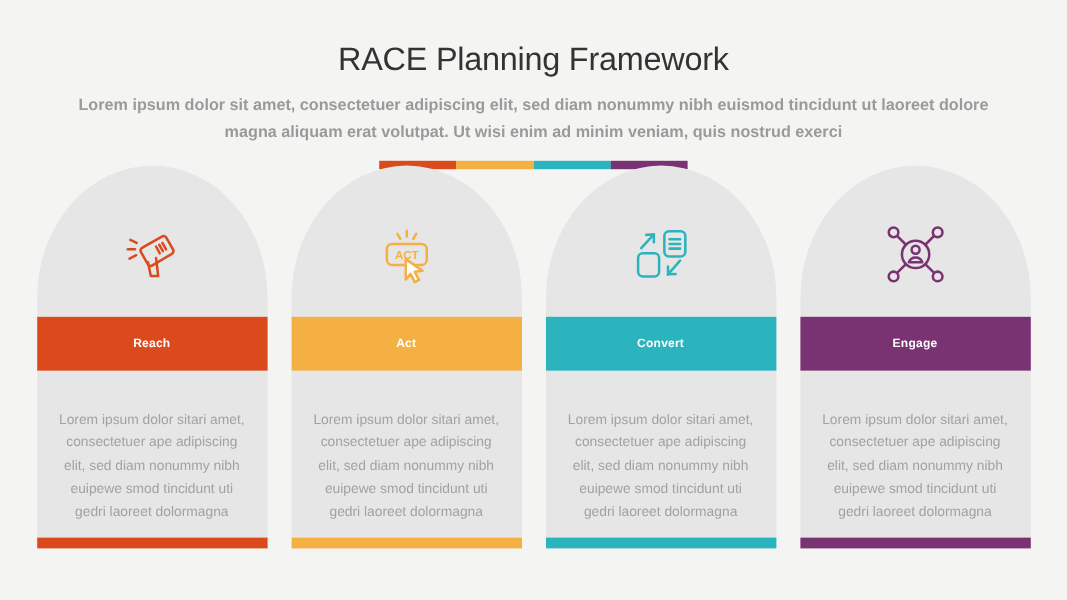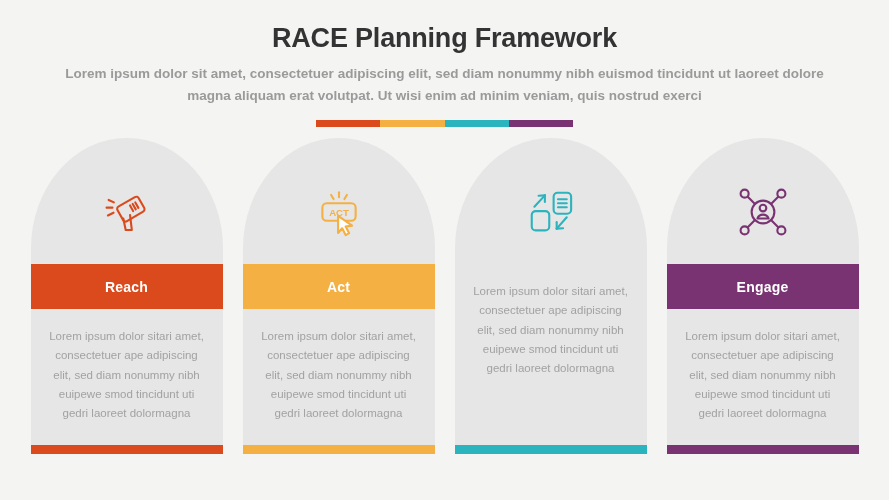--- a/index.html
+++ b/index.html
@@ -22,24 +22,24 @@
     box-sizing: border-box;
   }
 
   
   .header {
     padding-top: 22px;
     text-align: center;
   }
   .title {
     font-size: 27px;
-    font-weight: bold;
+    font-weight: normal;
     color: #333333;
     letter-spacing: -0.2px;
-    margin: 1px;
+    margin: 12px;
     line-height: 1.15;
   }
   .subtitle {
     margin: 9px auto 0 auto;
     width: 770px;
     font-size: 13.5px;
     line-height: 1.62;
     color: #9a9a9a;
     font-weight: 700;
   }
@@ -83,28 +83,28 @@
     height: 56px;
     display: block;
     margin-top: 22px;
   }
   .card-title {
     height: 45px;
     display: flex;
     align-items: center;
     justify-content: center;
     color: #ffffff;
-    font-size: 14px;
+    font-size: 10px;
     font-weight: bold;
     letter-spacing: 0.2px;
   }
   .card-body {
     background: #e6e6e6;
     flex: 1 1 auto;
-    padding: 18px 16px 10px 16px;
+    padding: 32px 16px 10px 16px;
     box-sizing: border-box;
     text-align: center;
     font-size: 11.5px;
     line-height: 1.68;
     color: #a2a2a2;
     min-height: 136px;
   }
   .card-foot {
     height: 9px;
   }
@@ -176,20 +176,21 @@
             <rect x="10" y="31" width="20" height="22" rx="4.5"></rect>
             <path d="M13 26 L25 13"></path>
             <path d="M25 13 L25 20.5"></path>
             <path d="M25 13 L17.8 13.4"></path>
             <path d="M50 38 L38.5 51"></path>
             <path d="M38.5 51 L38.5 43.6"></path>
             <path d="M38.5 51 L45.8 50.6"></path>
           </g>
         </svg>
       </div>
+      <div class="card-title" style="background: rgb(43, 179, 190);">Convert</div>
       <div class="card-body">Lorem ipsum dolor sitari amet, consectetuer ape adipiscing elit, sed diam nonummy nibh euipewe smod tincidunt uti gedri laoreet dolormagna</div>
       <div class="card-foot" style="background: rgb(43, 179, 190);"></div>
     </div>
 
     <div class="card">
       <div class="card-arch">
         <svg class="card-icon" viewBox="0 0 64 64" fill="none">
           <g stroke="#7A3372" stroke-width="2.4" stroke-linecap="round" stroke-linejoin="round">
             <circle cx="32" cy="32" r="13"></circle>
             <circle cx="11" cy="11" r="4.6"></circle>

